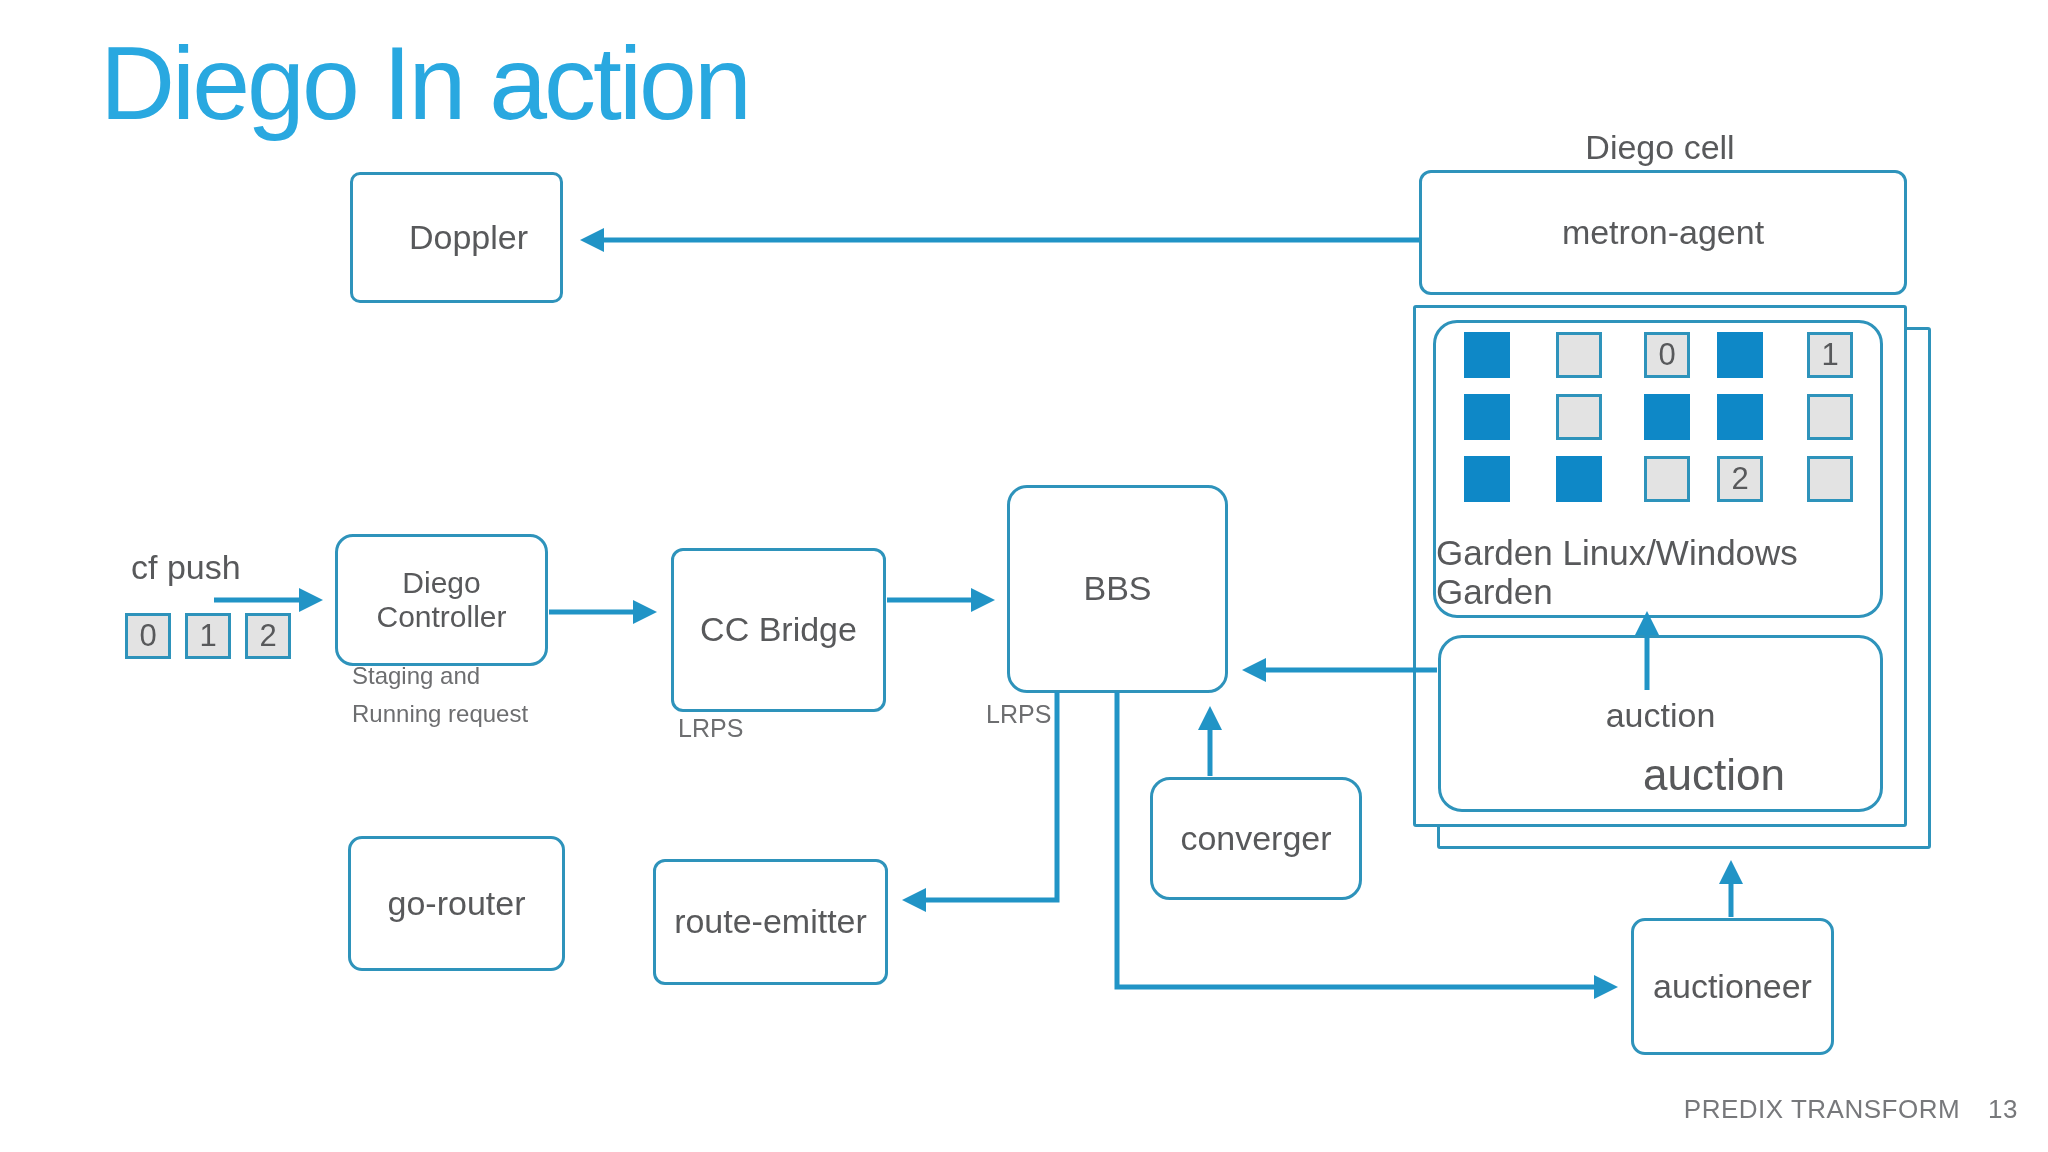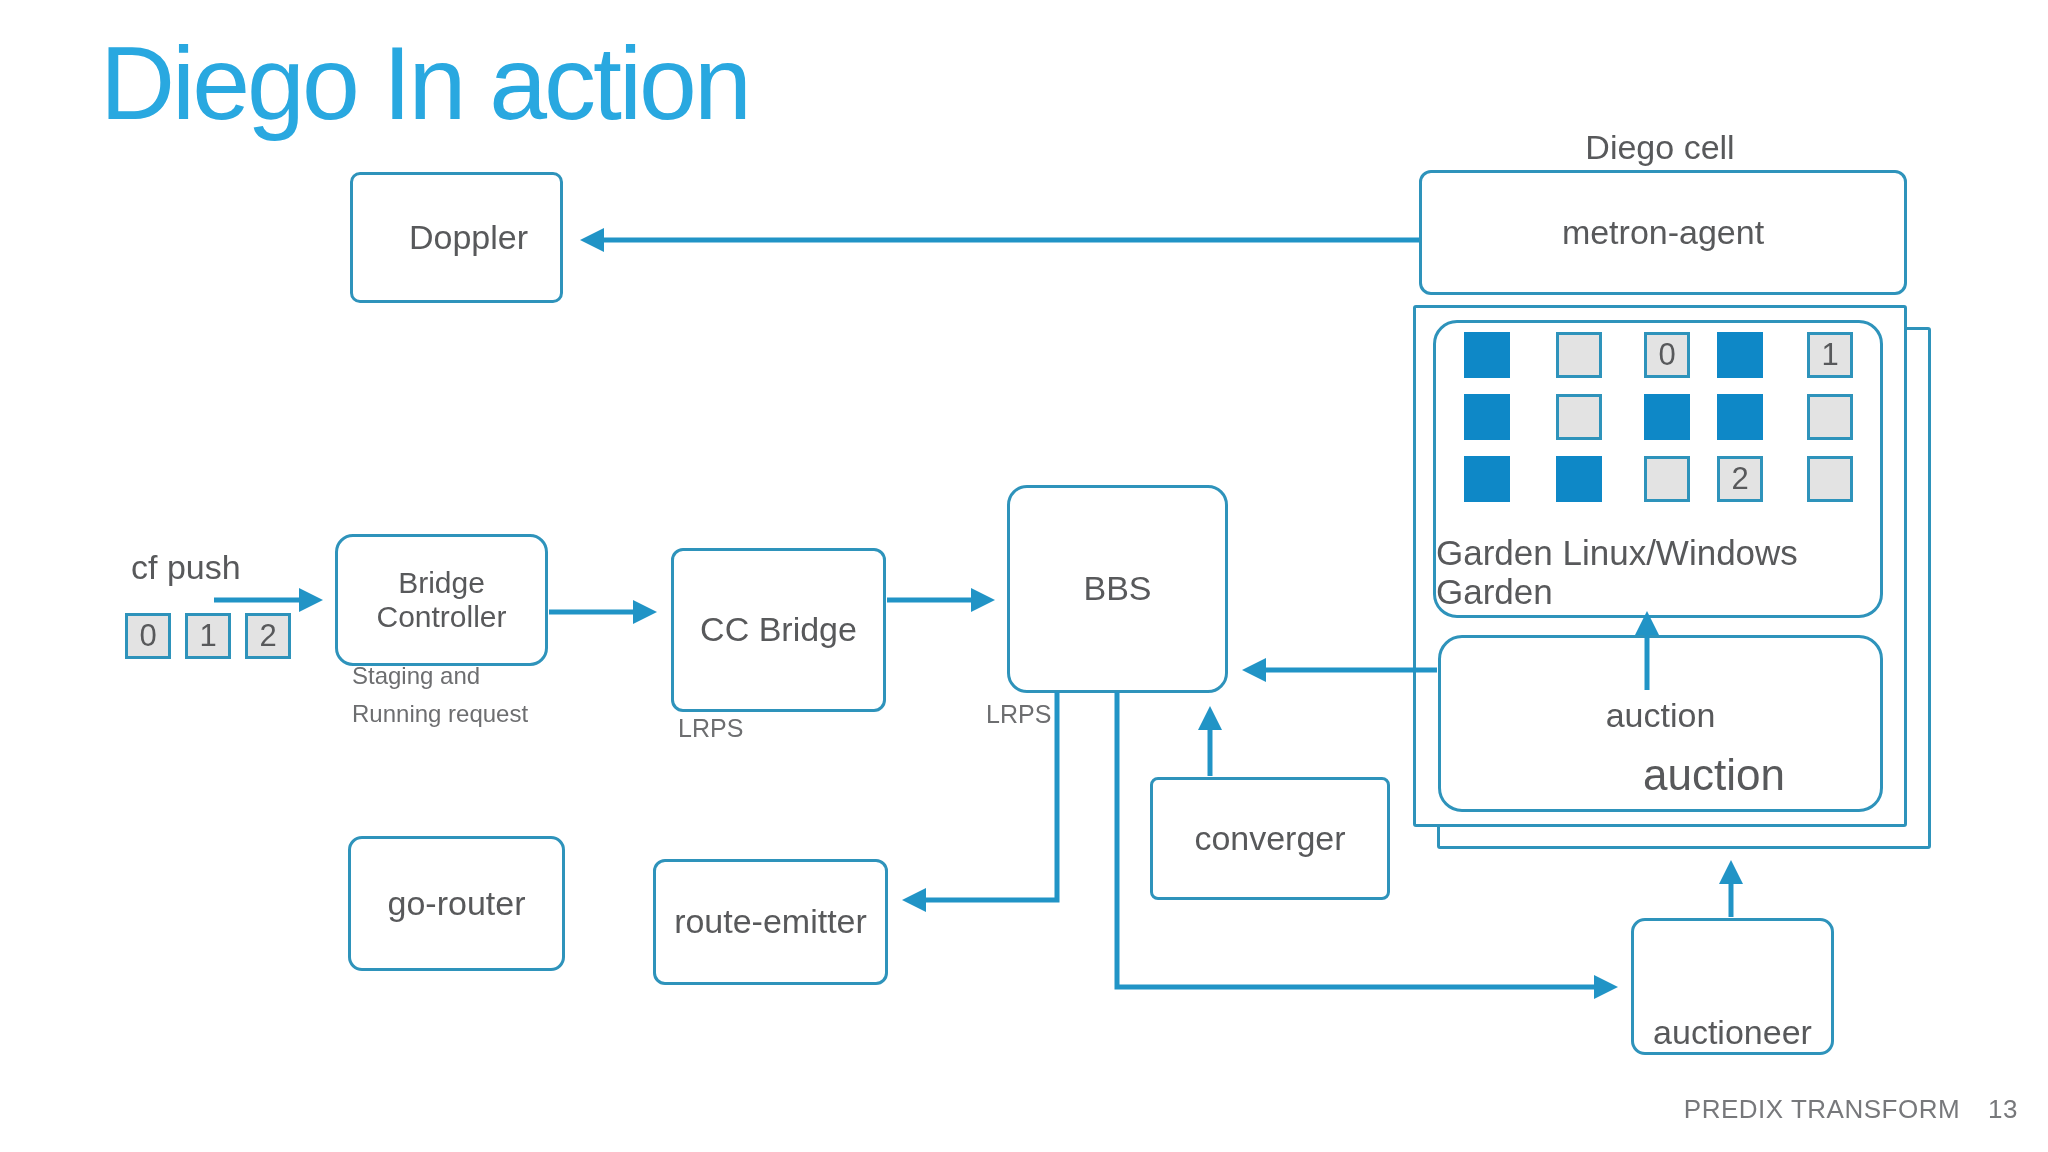--- a/index.html
+++ b/index.html
@@ -88,47 +88,47 @@
   </div>
 
   <div class="lbl" style="left:131px;top:548px;font-size:34px;">cf push</div>
   <div class="cfrow">
       <div class="cfcell">0</div>
       <div class="cfcell">1</div>
       <div class="cfcell">2</div>
     </div>
 
   <div class="box" style="left:335px;top:534px;width:213px;height:132px;border-radius:18px;font-size:30px;">
-    <span style="display:inline-block;width:150px;">Bridge Controller</span>
+    <span style="display:inline-block;width:150px;">Diego Controller</span>
   </div>
   <div class="lbl" style="left:352px;top:662px;font-size:24px;color:var(--txt2);">Staging and</div>
   <div class="lbl" style="left:352px;top:700px;font-size:24px;color:var(--txt2);">Running request</div>
 
   <div class="box" style="left:671px;top:548px;width:215px;height:164px;border-radius:12px;">
     <span>CC Bridge</span>
   </div>
   <div class="lbl" style="left:678px;top:714px;font-size:25px;color:var(--txt2);">LRPS</div>
 
   <div class="box" style="left:1007px;top:485px;width:221px;height:208px;border-radius:20px;">
     <span>BBS</span>
   </div>
   <div class="lbl" style="left:986px;top:700px;font-size:25px;color:var(--txt2);">LRPS</div>
 
-  <div class="box" style="left:1150px;top:777px;width:240px;height:123px;border-radius:8px;">
+  <div class="box" style="left:1150px;top:777px;width:212px;height:123px;border-radius:20px;">
     <span>converger</span>
   </div>
 
   <div class="box" style="left:348px;top:836px;width:217px;height:135px;border-radius:14px;">
     <span>go-router</span>
   </div>
   <div class="box" style="left:653px;top:839px;width:235px;height:126px;border-radius:12px;margin-top:20px;">
     <span>route-emitter</span>
   </div>
 
-  <div class="box" style="left:1631px;top:918px;width:203px;height:137px;border-radius:14px;align-items:flex-end;">
+  <div class="box" style="left:1631px;top:918px;width:203px;height:137px;border-radius:14px;">
     <span>auctioneer</span>
   </div>
 
   <svg class="wires" width="2048" height="1152" viewBox="0 0 2048 1152">
     <defs>
       <marker id="ah" viewBox="0 0 10 10" refX="7.5" refY="5" markerWidth="5.6" markerHeight="4.8" orient="auto-start-reverse">
         <path d="M0,0 L10,5 L0,10 z" fill="#2194c6"></path>
       </marker>
     </defs>
     <g stroke="#2194c6" stroke-width="5" fill="none">

